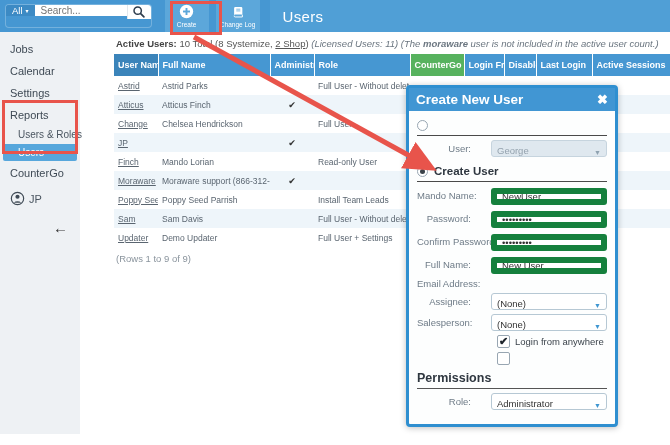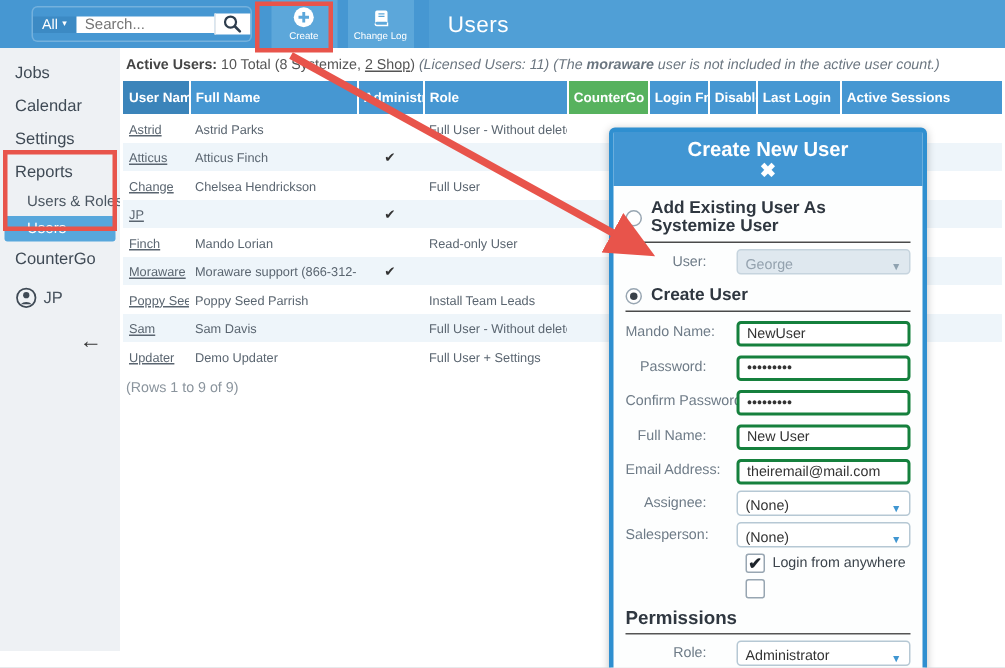--- a/index.html
+++ b/index.html
@@ -5,33 +5,33 @@
   * { margin:0; padding:0; box-sizing:border-box; }
   html,body { width:670px; height:445px; }
   body {
     font-family:"Liberation Sans", sans-serif;
     background:#fff; color:#4a5560;
     position:relative; overflow:hidden;
     outline:1px solid #cfd4d8;
   }
   
   .topbar { height:32px; background:#4697d2; display:flex; align-items:stretch; position:relative; z-index:1; }
-  .search-group { display:flex; align-items:center; height:22px; margin:5px 0 0 22px; border-radius:3px; overflow:hidden; box-shadow:0 0 0 1px rgba(255,255,255,.25); }
+  .search-group { display:flex; align-items:flex-start; height:22px; margin:5px 0 0 6px; border-radius:3px; overflow:hidden; box-shadow:0 0 0 1px rgba(255,255,255,.25); }
   .all-btn { background:#3c8ac4; color:#fff; font-size:9.5px; display:flex; align-items:center; gap:3px; padding:0 6px; cursor:pointer; }
   .all-btn .caret { font-size:6px; line-height:1; }
   .search-input { width:92px; border:none; outline:none; font-size:10px; padding:0 6px; color:#555; font-family:"Liberation Sans",sans-serif; }
   .search-btn { background:#fff; width:24px; display:flex; align-items:center; justify-content:center; border-left:1px solid #e3e8ec; cursor:pointer; }
   .tool-tile { width:44px; display:flex; flex-direction:column; align-items:center; justify-content:center; gap:2px; background:#5ca7da; color:#fff; cursor:pointer; }
   .tool-tile .tool-label { font-size:6.5px; }
   .tile-create { margin-left:14px; }
   .tile-changelog { margin-left:7px; }
   .title-band { flex:1; margin-left:10px; background:#509fd6; display:flex; align-items:center; padding-left:13px; }
   .page-title { color:#fff; font-size:15px; letter-spacing:.3px; }
   
-  .layout { display:flex; height:402px; }
+  .layout { display:flex; height:402px;gap:32px; }
   .sidebar { width:80px; background:#eef1f4; padding-top:6px; flex-shrink:0; }
   .nav-item { font-size:11px; color:#3f4a55; padding:5px 0 5px 10px; cursor:pointer; white-space:nowrap; }
   .nav-sub { font-size:10px; padding:3px 0 3px 18px; cursor:pointer; white-space:nowrap; }
   .nav-sub.selected { background:#57a7dc; color:#fff; margin:1px 3px; padding:3px 0 3px 15px; border-radius:2px; }
   .nav-user { display:flex; align-items:center; gap:4px; font-size:11px; padding:7px 0 5px 10px; cursor:pointer; }
   .collapse-row { text-align:right; padding:8px 12px 0 0; font-size:15px; color:#333; cursor:pointer; }
   
   .main { flex:1; position:relative; background:#fff; }
   .active-line { font-size:9.5px; color:#555; margin:6px 0 5px 4px; white-space:nowrap; }
   .active-line .lbl { font-weight:bold; color:#444; }
@@ -42,32 +42,32 @@
   th { background:#4697d2; color:#fff; font-size:9px; font-weight:bold; text-align:left; padding:6px 4px; border-right:1px solid rgba(255,255,255,.35); white-space:nowrap; overflow:hidden; cursor:pointer; }
   th.sorted { background:#3b84ba; }
   th.green { background:#57b25e; }
   td { padding:4.5px 4px; white-space:nowrap; overflow:hidden; color:#5a6570; }
   tbody tr:nth-child(even) { background:#eef5fa; }
   td.user a { color:#5a6570; text-decoration:underline; cursor:pointer; }
   td.center { text-align:center; font-size:9px; color:#333; }
   .rows-footer { font-size:9.5px; color:#8a949d; margin:6px 0 0 4px; }
   
   .modal { position:absolute; left:406px; top:85px; width:212px; background:#fdfefe; border:3px solid #2f8fd0; border-radius:4px; box-shadow:0 1px 6px rgba(0,0,0,.25); z-index:5; }
-  .modal-header { background:#4196d3; color:#fff; display:flex; align-items:center; justify-content:space-between; padding:4px 7px;flex-direction:column; }
+  .modal-header { background:#4196d3; color:#fff; display:flex; align-items:center; justify-content:space-between; padding:4px 7px; }
   .modal-title { font-size:13.5px; font-weight:bold; }
   .modal-close { font-size:13px; font-weight:bold; cursor:pointer; line-height:1; }
   .modal-body { padding:5px 8px 10px; }
   .section-row { display:flex; align-items:center; gap:6px; border-bottom:1px solid #4a4a4a; padding:4px 0 4px; margin-bottom:4px; }
   .section-title { font-size:11.5px; font-weight:bold; color:#2f3740; }
   .radio { width:11px; height:11px; border:1px solid #98a6b2; border-radius:50%; background:#fff; position:relative; flex-shrink:0; cursor:pointer; }
   .radio.on::after { content:""; position:absolute; left:2px; top:2px; width:5px; height:5px; border-radius:50%; background:#3a4149; }
   .form-row { display:flex; align-items:center; margin:4px 0; }
   .form-label { width:74px; text-align:right; padding-right:20px; font-size:9.5px; color:#6e7b87; flex-shrink:0; white-space:nowrap; }
   .form-ctl { flex:1; }
-  .txt { width:100%; height:17px; border:2px solid #15803d; border-radius:3px; font-size:9.5px; padding:1px 5px; color:#333; font-family:"Liberation Sans",sans-serif; background:#fff; }
+  .txt { width:100%; height:17px; border:6px solid #15803d; border-radius:3px; font-size:9.5px; padding:1px 5px; color:#333; font-family:"Liberation Sans",sans-serif; background:#fff; }
   .select { height:17px; border:1px solid #b6c8d4; border-radius:3px; background:#fff; display:flex; align-items:flex-end; justify-content:space-between; padding:0 5px; font-size:9.5px; color:#333; cursor:pointer; }
   .select .caret { font-size:7px; color:#3f96d1; }
   .select.disabled { background:#dfe8ef; color:#94a2ae; border-color:#c6d4de; cursor:default; }
   .select.disabled .caret { color:#8fa2b0; }
   .check-row { margin-left:80px; display:flex; align-items:center; gap:5px; margin-top:4px; font-size:9.5px; color:#3c444c; }
   .checkbox { width:13px; height:13px; border:1px solid #98a6b2; border-radius:2px; background:#fff; display:flex; align-items:center; justify-content:center; font-size:11px; color:#1d242b; font-weight:bold; cursor:pointer; flex-shrink:0; }
   .perm-header { font-size:12.5px; font-weight:bold; color:#2f3740; border-bottom:1px solid #555; padding:6px 0 3px; margin-bottom:2px; }
   
   .annot-box { position:absolute; border:3px solid #e8544b; z-index:8; pointer-events:none; }
   #box-create { left:170px; top:1px; width:52px; height:34px; }
@@ -286,21 +286,20 @@
 
 <div class="modal">
   <div class="modal-header">
     <span class="modal-title">Create New User</span>
     <span class="modal-close">✖</span>
   </div>
   <div class="modal-body">
 
     <div class="section-row">
       <span class="radio"></span>
-      <span class="section-title">Add Existing User As Systemize User</span>
     </div>
     <div class="form-row">
       <span class="form-label">User:</span>
       <div class="form-ctl">
         <div class="select disabled">
           <span>George</span>
           <span class="caret">▼</span>
         </div>
       </div>
     </div>
@@ -321,21 +320,20 @@
     <div class="form-row">
       <span class="form-label">Confirm Password:</span>
       <div class="form-ctl"><input class="txt" value="•••••••••" style=""></div>
     </div>
     <div class="form-row">
       <span class="form-label">Full Name:</span>
       <div class="form-ctl"><input class="txt" value="New User" style=""></div>
     </div>
     <div class="form-row">
       <span class="form-label">Email Address:</span>
-      <div class="form-ctl"><input class="txt" value="theiremail@mail.com" style=""></div>
     </div>
     <div class="form-row">
       <span class="form-label">Assignee:</span>
       <div class="form-ctl">
         <div class="select">
           <span>(None)</span>
           <span class="caret">▼</span>
         </div>
       </div>
     </div>

